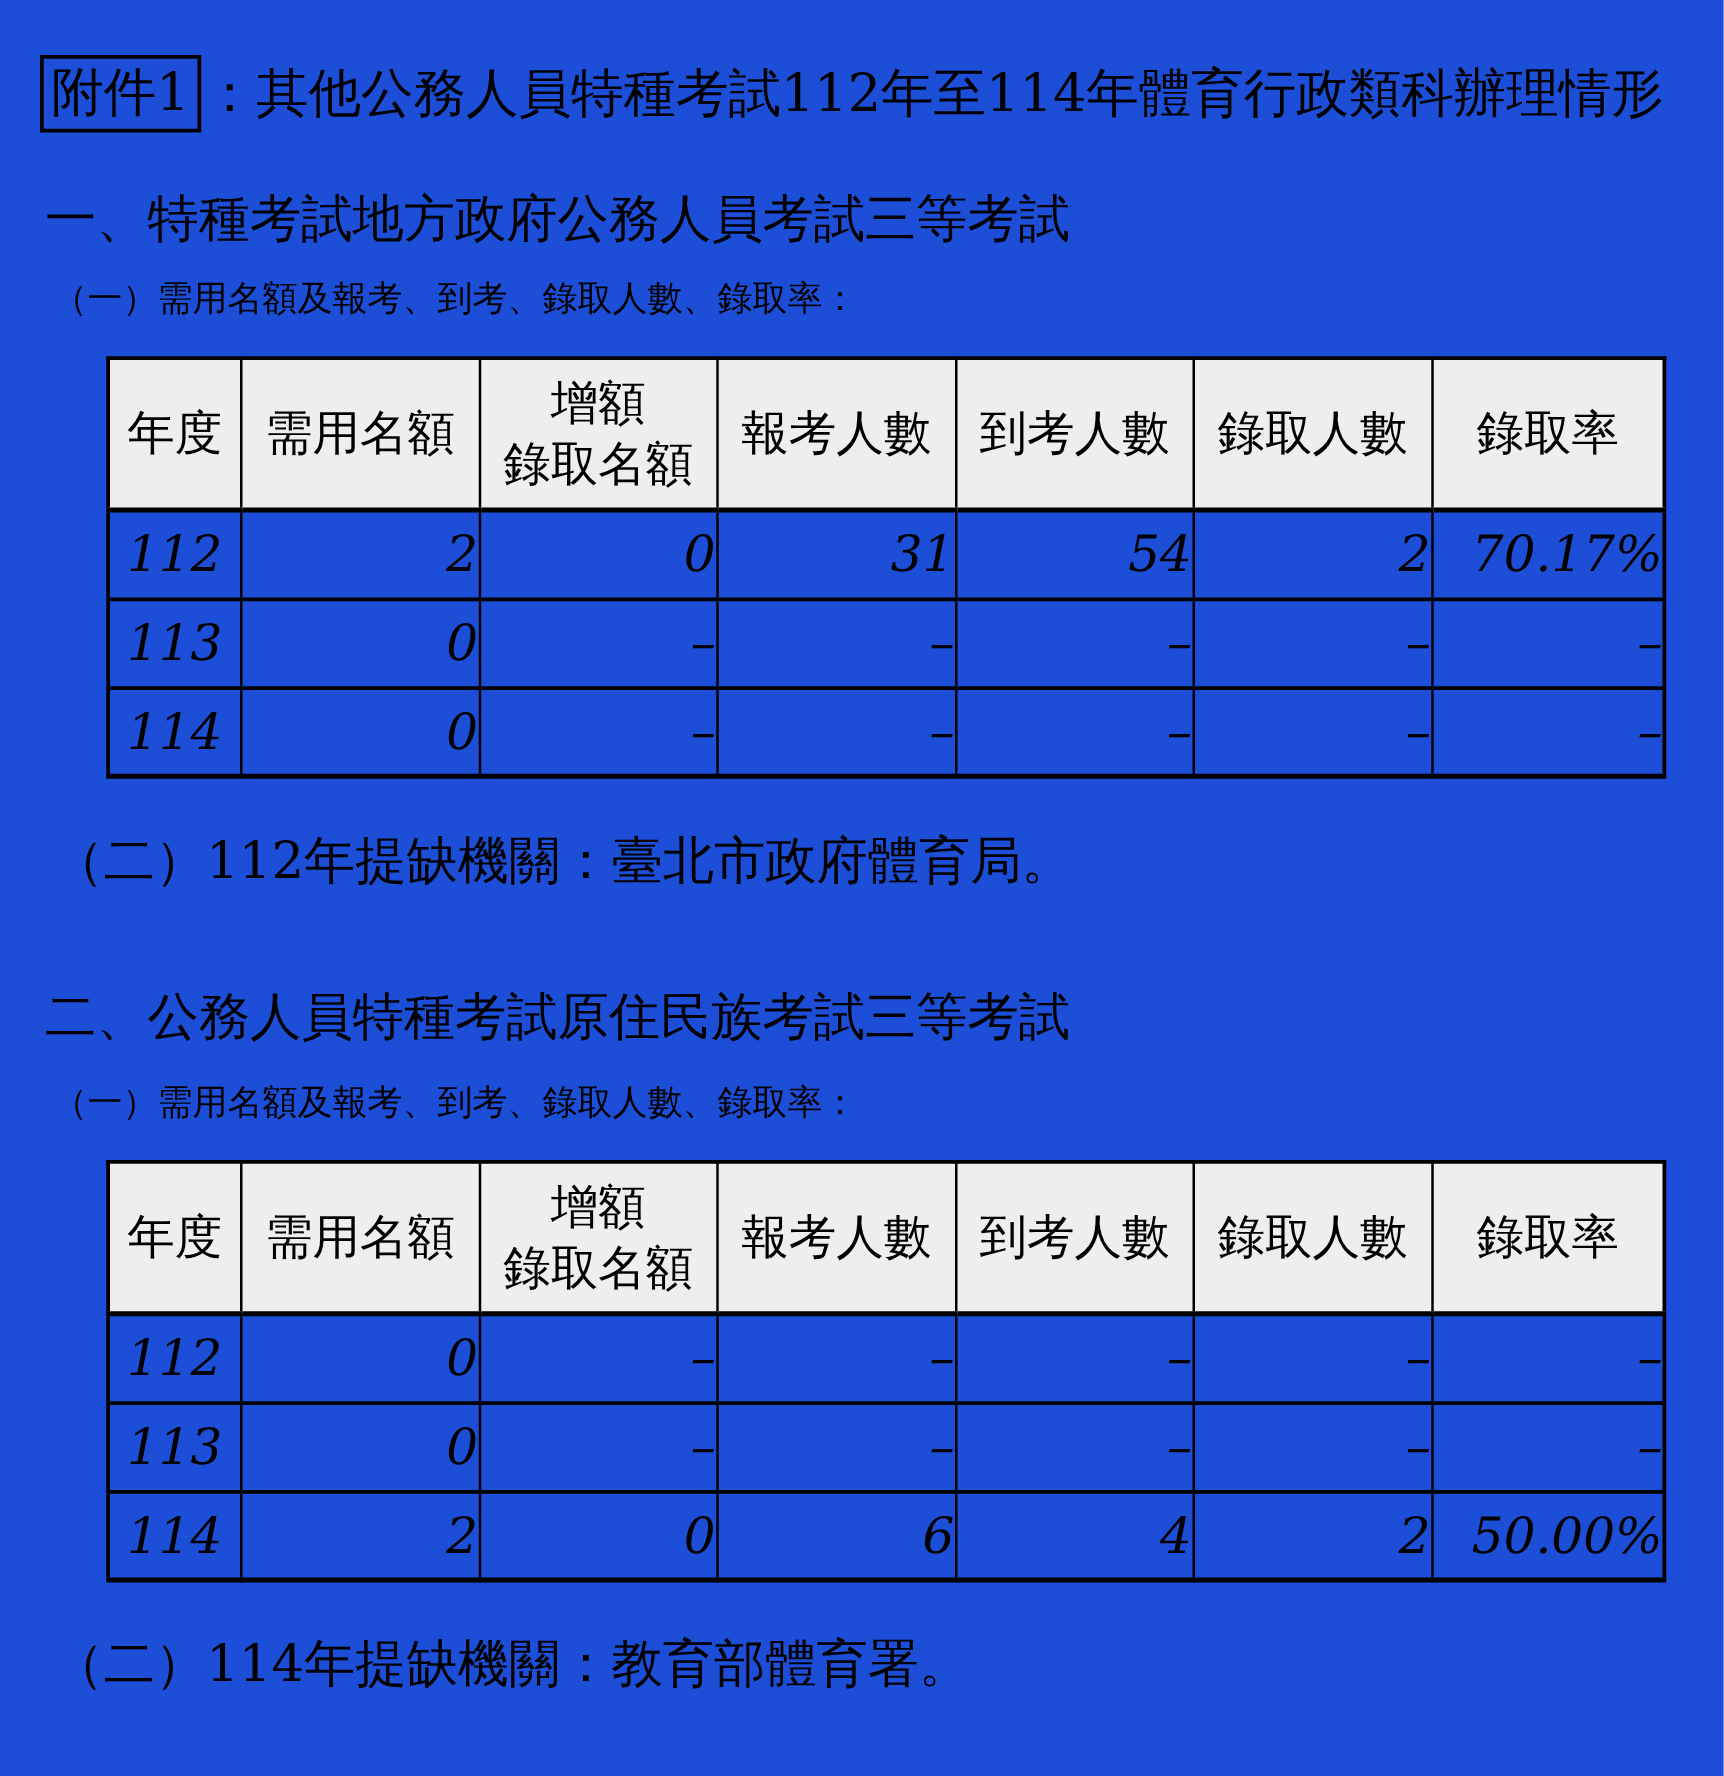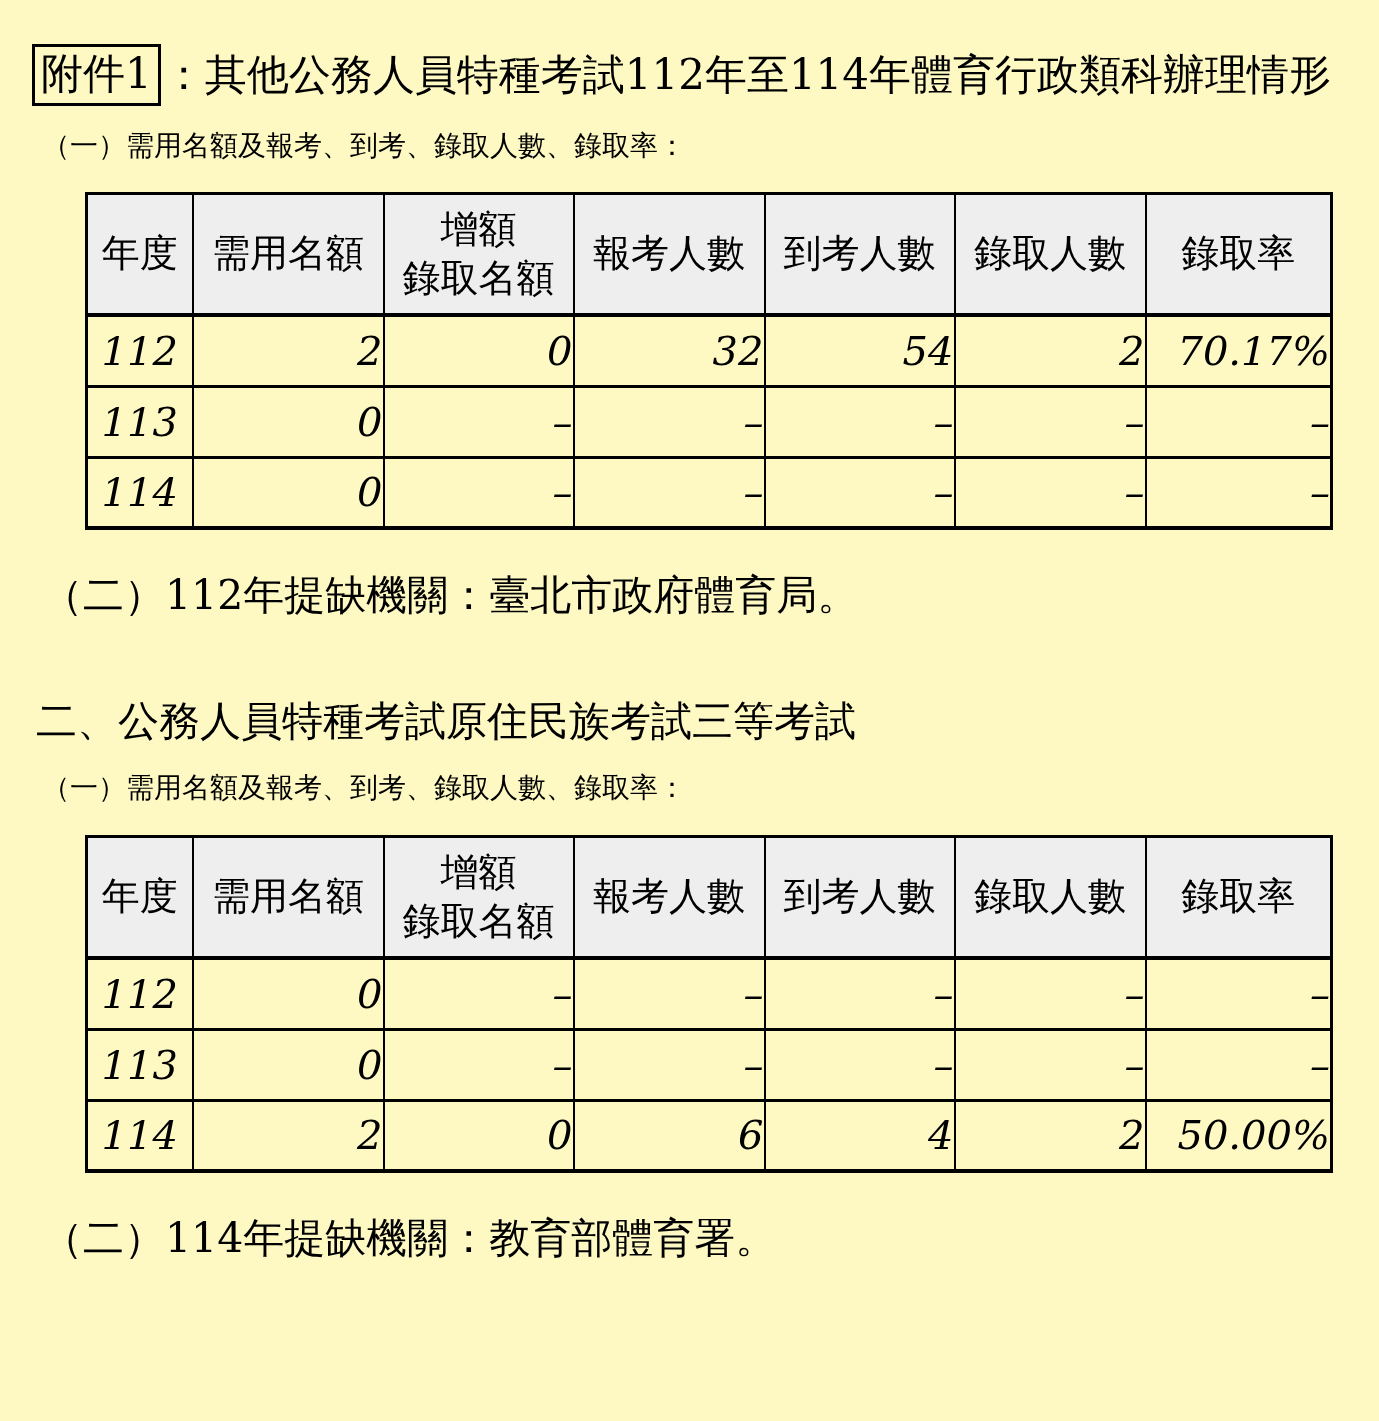--- a/index.html
+++ b/index.html
@@ -7,21 +7,21 @@
     margin: 0;
     padding: 0;
     background: #ffffff;
     color: #000000;
     font-family: "DejaVu Serif", "Liberation Serif", serif;
   }
   .page {
     position: relative;
     width: 1379px;
     height: 1421px;
-    background: #fef9c3;
+    background: #1d4ed8;
     padding: 44px 28px 16px 32px;
     overflow: hidden;
   }
   .title-line {
     display: flex;
     align-items: center;
     font-size: 42px;
     line-height: 1.25;
     white-space: nowrap;
   }
@@ -96,20 +96,21 @@
 <div class="page">
 
   <div class="title-line">
     <span class="attach-box">
       <span>附件1</span>
     </span>
     <span>：</span>
     <span>其他公務人員特種考試112年至114年體育行政類科辦理情形</span>
   </div>
 
+  <div class="heading">一、特種考試地方政府公務人員考試三等考試</div>
   <div class="caption">（一）需用名額及報考、到考、錄取人數、錄取率：</div>
 
   <table class="exam">
     <colgroup>
       <col class="col-year">
         <col class="col-quota">
         <col class="col-extra">
         <col class="col-apply">
       <col class="col-attend">
         <col class="col-admit">
@@ -125,21 +126,21 @@
         <th>到考人數</th>
         <th>錄取人數</th>
         <th>錄取率</th>
       </tr>
     </thead>
     <tbody>
       <tr>
         <td class="year">112</td>
         <td class="num">2</td>
         <td class="num">0</td>
-        <td class="num">32</td>
+        <td class="num">31</td>
         <td class="num">54</td>
         <td class="num">2</td>
         <td class="rate">70.17%</td>
       </tr>
       <tr>
         <td class="year">113</td>
         <td class="num">0</td>
         <td class="num">–</td>
         <td class="num">–</td>
         <td class="num">–</td>

